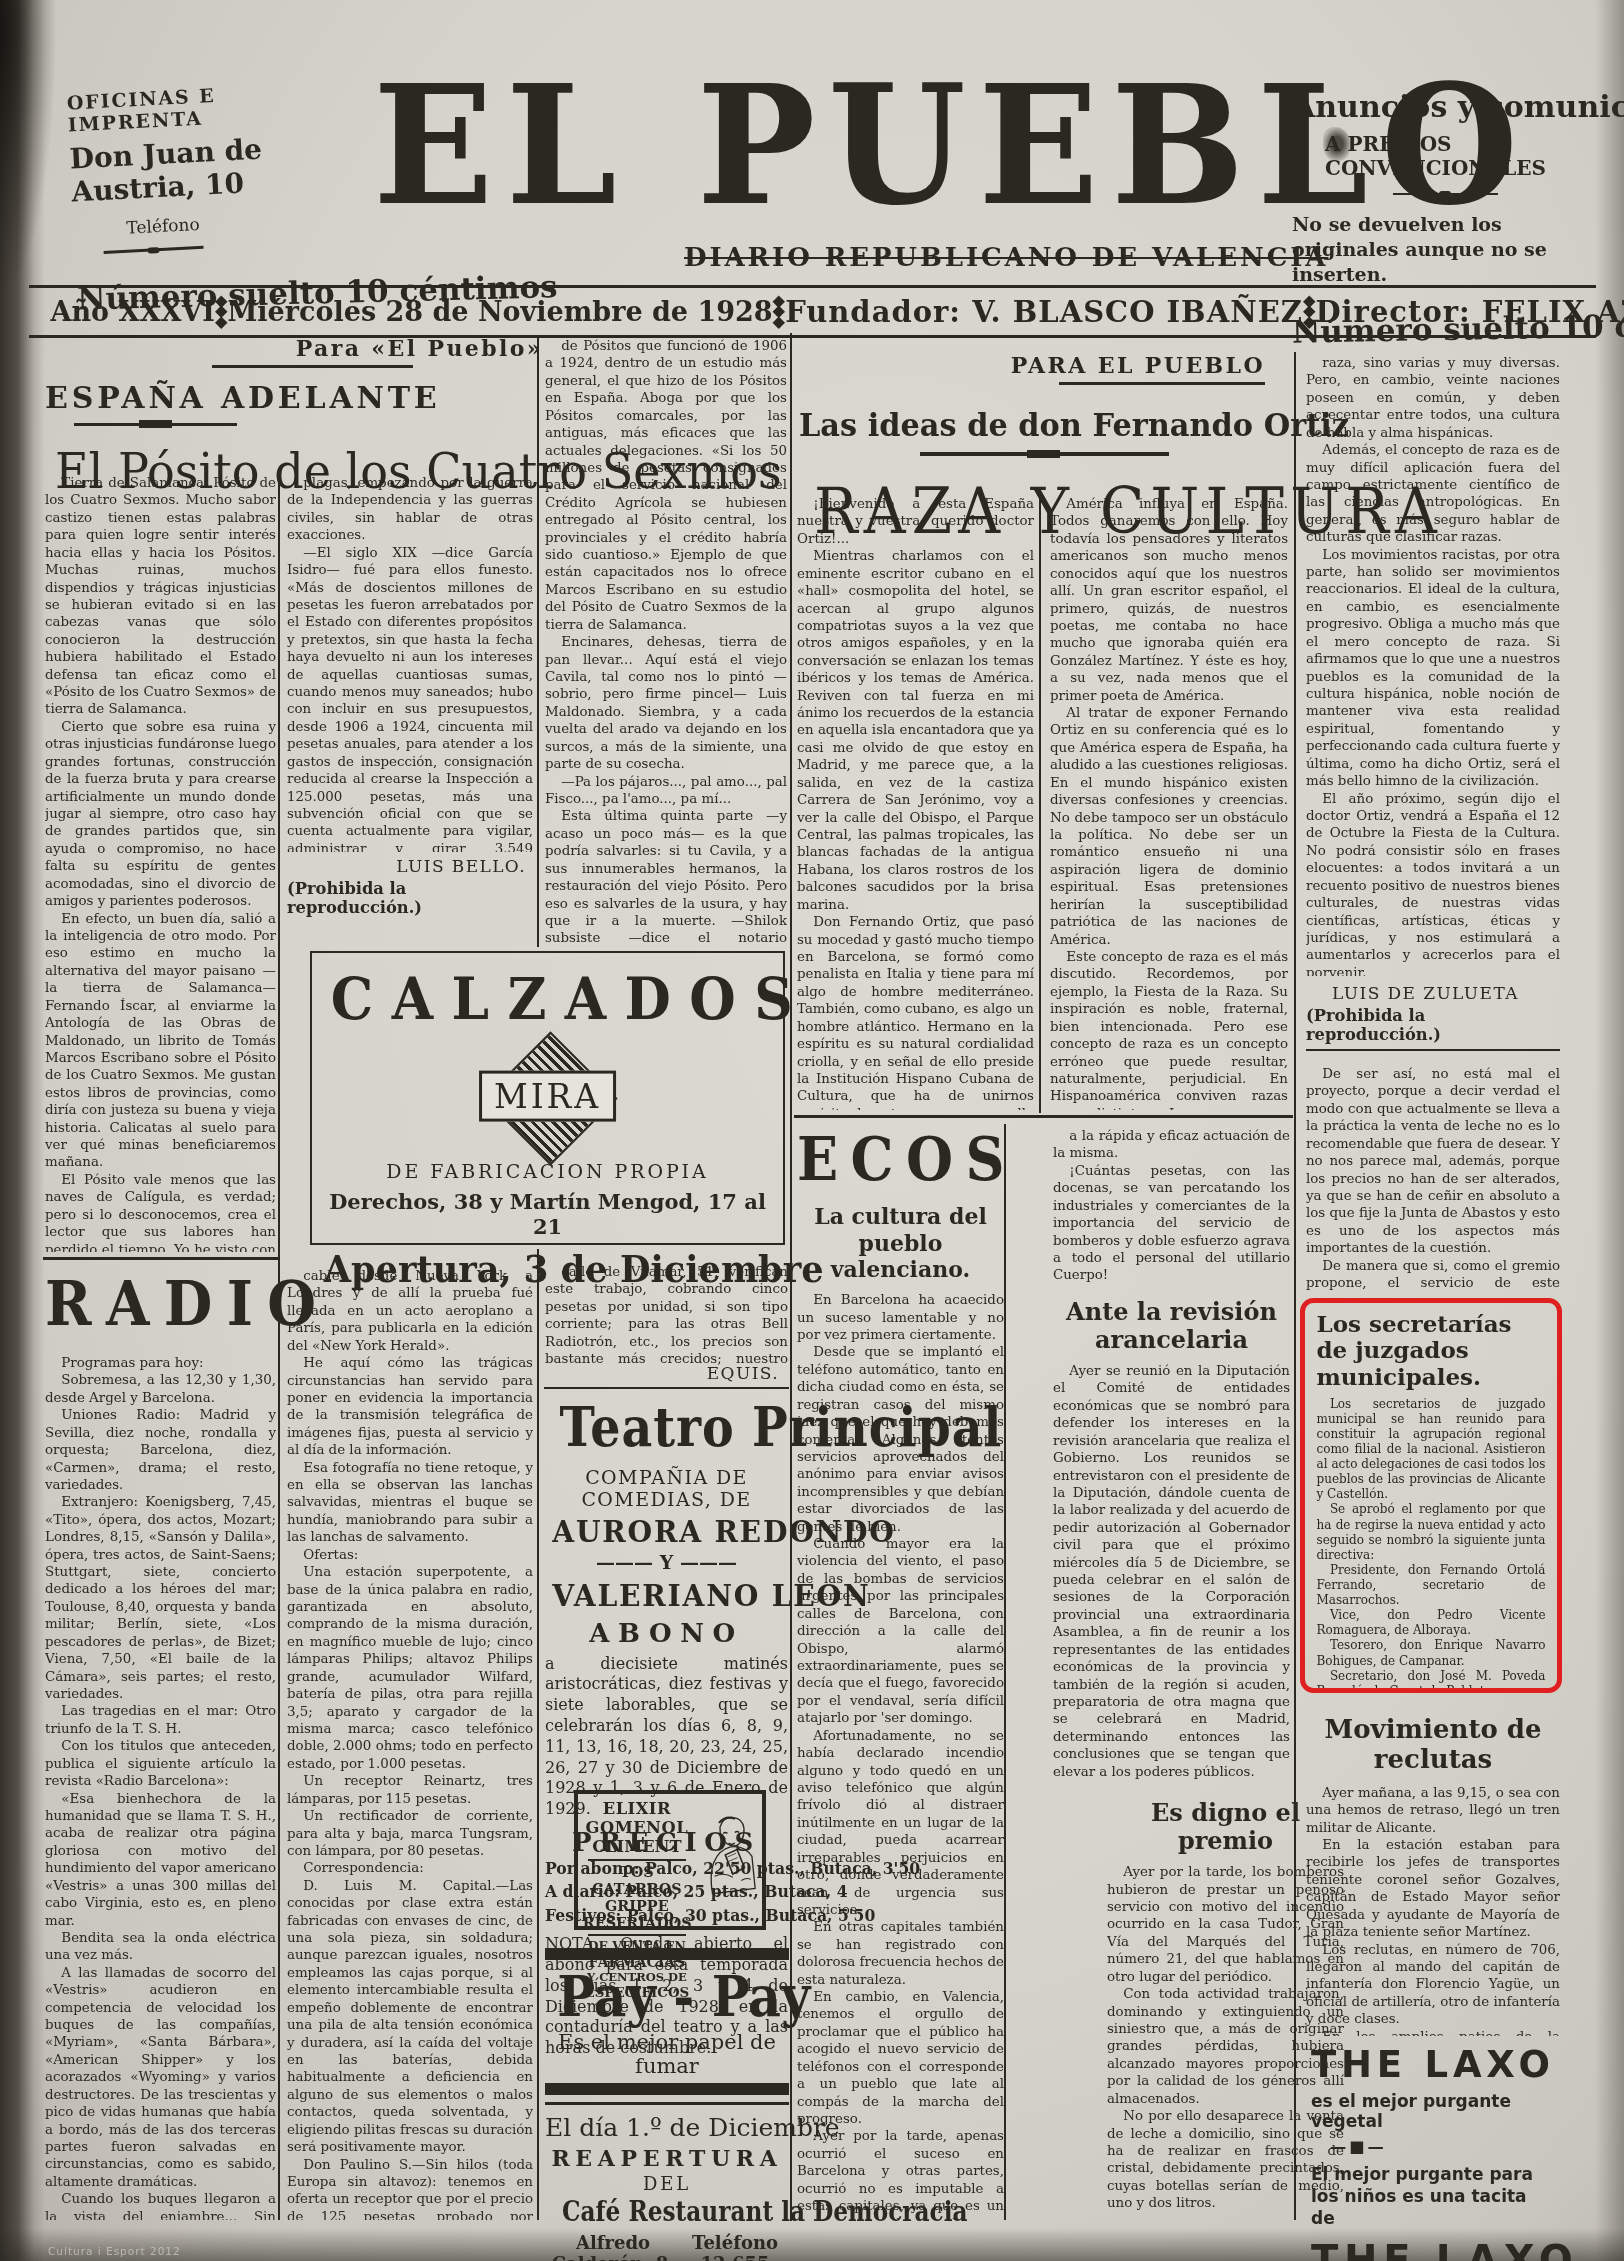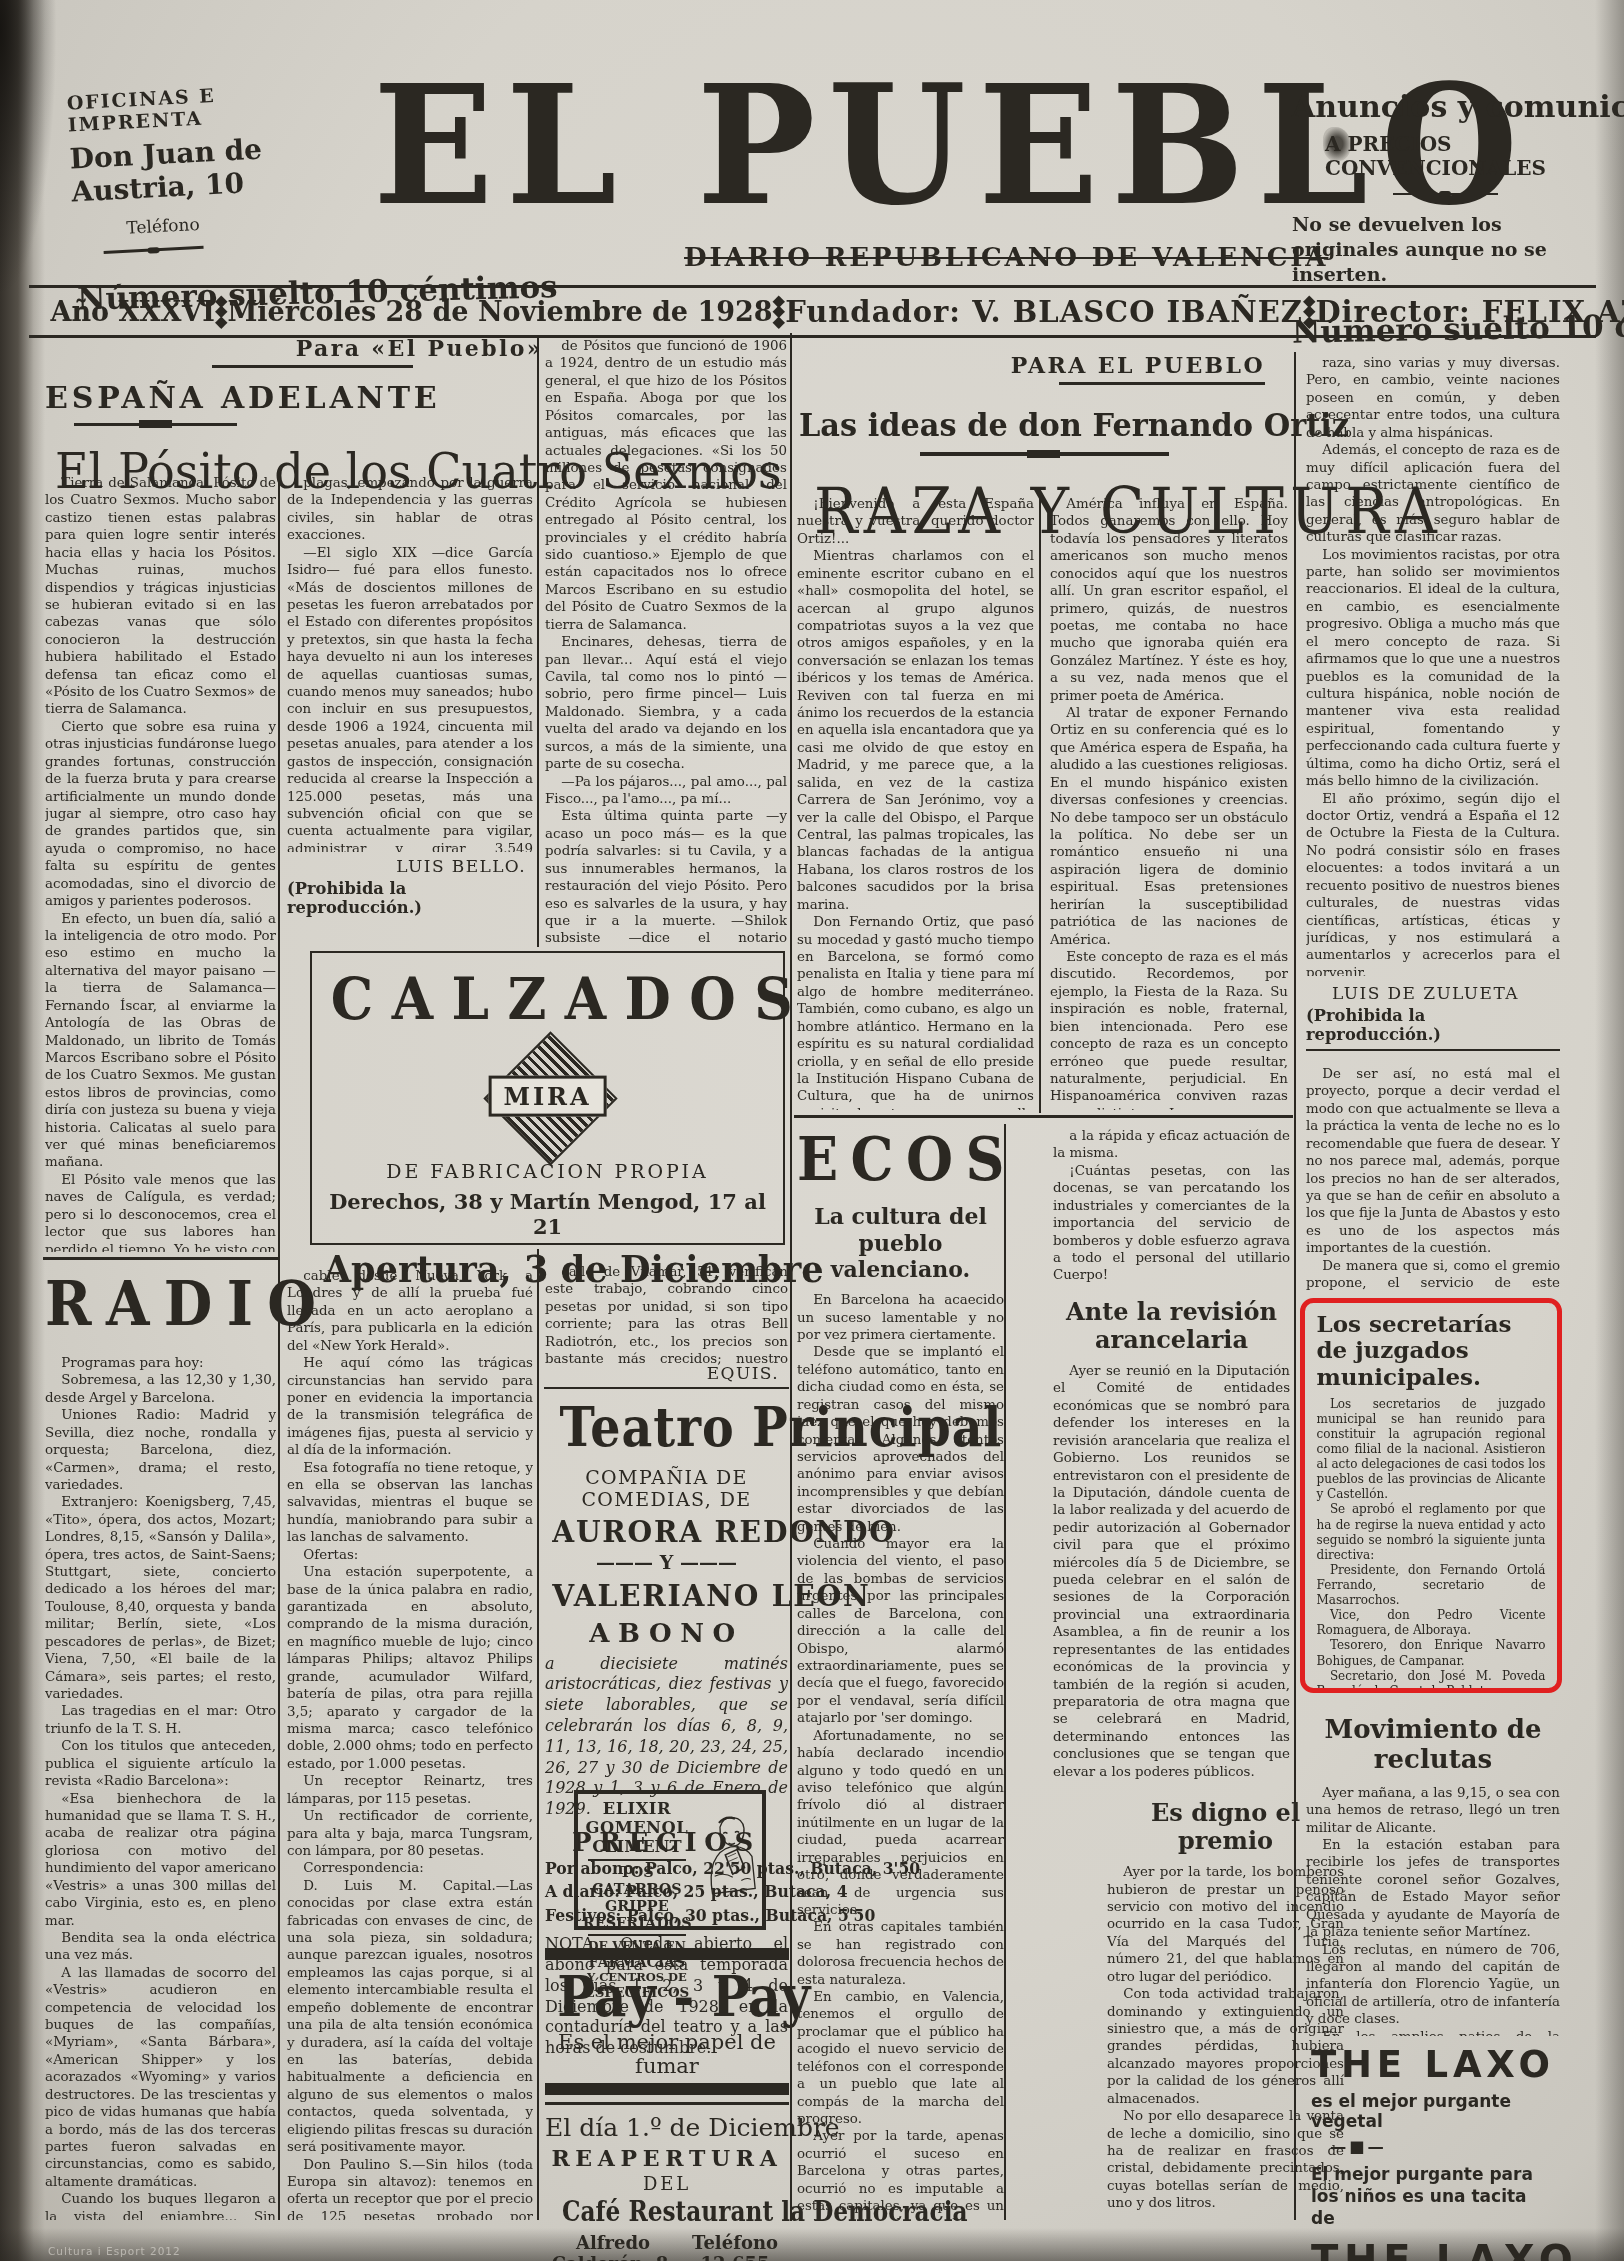--- a/index.html
+++ b/index.html
@@ -84,33 +84,33 @@
 
   
   .calzados{position:absolute;left:310px;top:951px;width:475px;height:294px;box-sizing:border-box;
     border:2.4px solid #2b2822;text-align:center;padding-top:12.4px;}
   .calzados .cz-title{font-size:58px;letter-spacing:20px;font-weight:bold;white-space:nowrap;transform:scaleX(.92);}
   .mira-wrap{position:relative;height:120px;margin-top:2.9px;}
   .mira-diamond{position:absolute;left:50%;top:50%;width:91px;height:91px;margin:-45px 0 0 -45px;
     transform:rotate(45deg);border:2.9px solid #2b2822;
     background:repeating-linear-gradient(0deg,#2b2822 0 3.3px,#d7d4cc 3.3px 7.2px);}
   .mira-label{position:absolute;left:50%;top:50%;transform:translate(-50%,-50%);
-    background:#e6e3db;border:3.8px solid #2b2822;padding:2.9px 12.4px;font-size:24px;font-weight:bold;letter-spacing:2.9px;}
+    background:#e6e3db;border:3.8px solid #2b2822;padding:2.9px 12.4px;font-size:33px;font-weight:normal;letter-spacing:2.9px;}
   .calzados .cz-fab{font-size:19px;letter-spacing:2.9px;margin-top:3.8px;}
   .calzados .cz-addr{font-size:21px;font-weight:bold;margin-top:6.7px;}
   .calzados .cz-open{font-size:37px;font-weight:bold;margin-top:8.6px;white-space:nowrap;transform:scaleX(.95);}
 
   
   .teatro{position:absolute;left:545px;top:1395px;width:243px;text-align:center;}
   .teatro .t-title{font-size:54px;font-weight:bold;white-space:nowrap;transform:scaleX(.88);letter-spacing:1px;}
   .teatro .t-co{font-size:19px;letter-spacing:1.4px;margin-top:6.7px;}
   .teatro .t-star{font-size:30px;font-weight:bold;letter-spacing:1.9px;margin-top:4.8px;white-space:nowrap;transform:scaleX(.94);}
   .teatro .t-y{font-size:19px;font-weight:bold;margin-top:1.9px;}
   .teatro .t-abono{font-size:26px;font-weight:bold;letter-spacing:8.6px;margin-top:4.8px;}
-  .teatro .t-par{font-size:16px;line-height:1.3;text-align:justify;margin-top:5.7px;font-style:italic;}
+  .teatro .t-par{font-size:16px;line-height:1.3;text-align:justify;margin-top:5.7px;}
   .teatro .t-precios{font-size:26px;font-weight:bold;letter-spacing:7.7px;margin-top:6.7px;}
   .teatro .t-price p{font-size:16.3px;font-weight:bold;text-align:left;line-height:1.45;margin:0;white-space:nowrap;transform:scaleX(.96);transform-origin:left;}
   .teatro .t-nota{font-size:16px;line-height:1.3;text-align:justify;margin-top:6.7px;}
 
   
   .elixir{position:absolute;left:574px;top:1790px;width:192px;height:140px;box-sizing:border-box;
     border:4.3px solid #2b2822;display:flex;padding:4.8px;gap:13px;}
   .elixir .ex-text{width:62%;text-align:center;font-weight:bold;}
   .elixir .ex-text .l1{font-size:16.3px;letter-spacing:0.5px;}
   .elixir .ex-text .l2{font-size:16.3px;}

